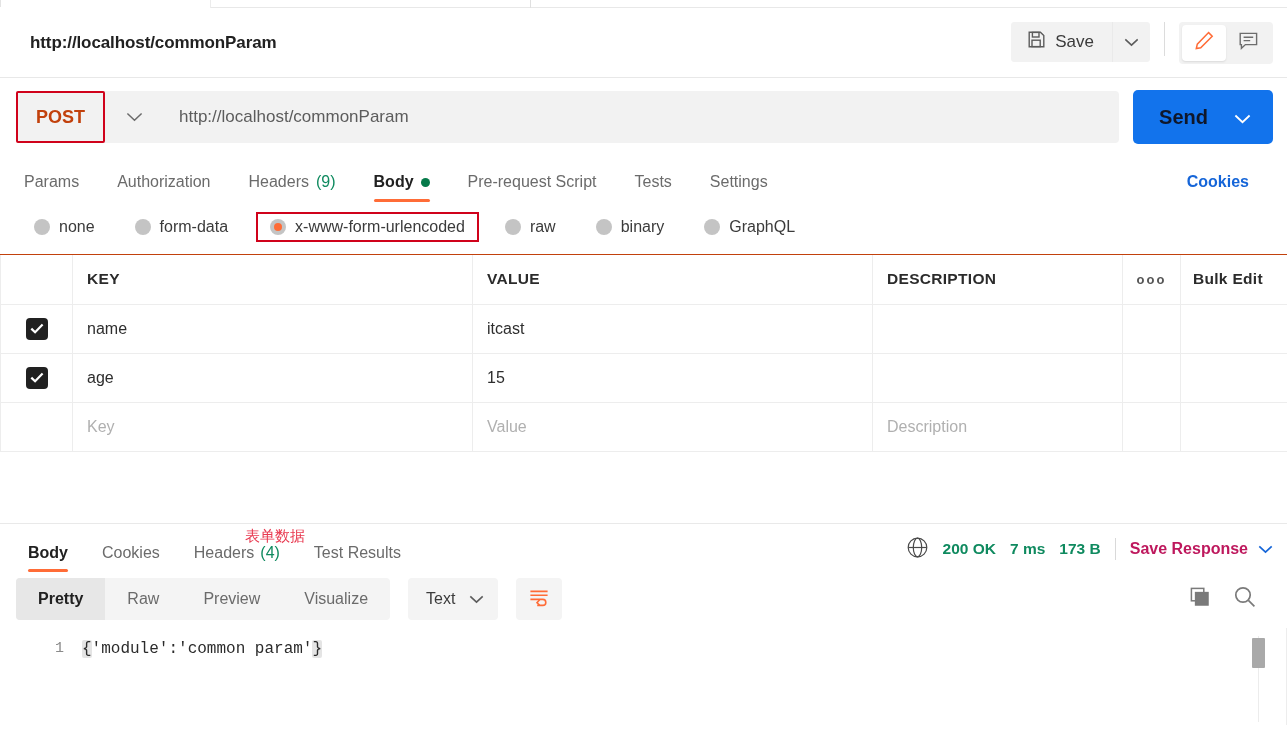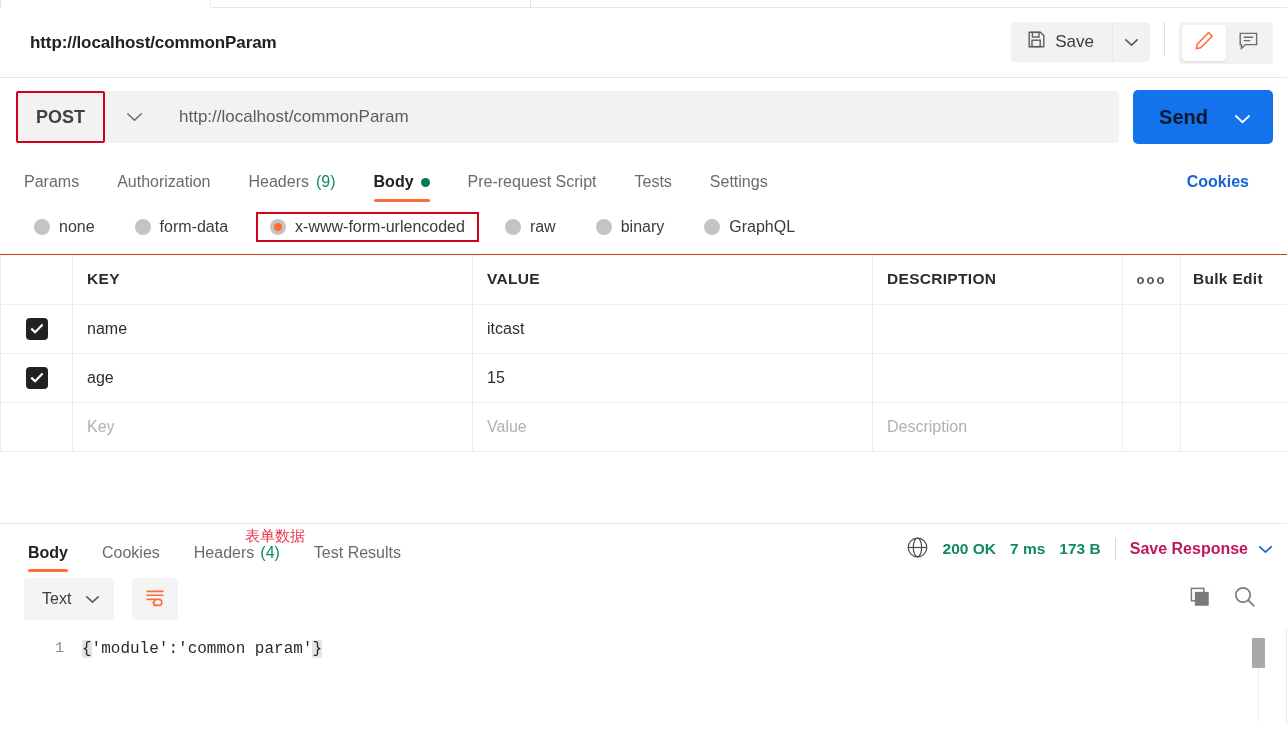--- a/index.html
+++ b/index.html
@@ -68,21 +68,21 @@
   }
   .method-box {
     position: relative;
     display: flex; align-items: center;
     height: 52px;
     background: #f2f2f2;
     border-radius: 4px 0 0 4px;
   }
   .method-label {
     padding: 0 18px 0 18px;
-    font-size: 18px; font-weight: bold; color: #404040;
+    font-size: 18px; font-weight: bold; color: #c2410c;
     border: 2px solid #d0021b;
     height: 52px; display: flex; align-items: center;
     border-radius: 2px;
     box-sizing: border-box;
   }
   .method-caret { width: 58px; height: 52px; display: flex; align-items: center; justify-content: center; cursor: pointer; }
   .url-input {
     flex: 1; height: 52px;
     background: #f2f2f2;
     border: none; outline: none;
@@ -467,20 +467,26 @@
       <span>
         <svg width="15" height="9" viewBox="0 0 15 9" fill="none" stroke="#1565d8" stroke-width="1.7">
             <path d="M1.3 1.3L7.5 7.2 13.7 1.3"></path>
           </svg>
       </span>
     </span>
   </div>
 </div>
 
 <div class="viewer-bar">
+  <div class="seg">
+    <div class="seg-item active">Pretty</div>
+    <div class="seg-item">Raw</div>
+    <div class="seg-item">Preview</div>
+    <div class="seg-item">Visualize</div>
+  </div>
   <div class="fmt-select">
     <span>Text</span>
     <span>
       <svg width="15" height="9" viewBox="0 0 15 9" fill="none" stroke="#5c5c5c" stroke-width="1.6">
           <path d="M1.3 1.3L7.5 7.2 13.7 1.3"></path>
         </svg>
     </span>
   </div>
   <div class="wrap-btn">
     <span>

